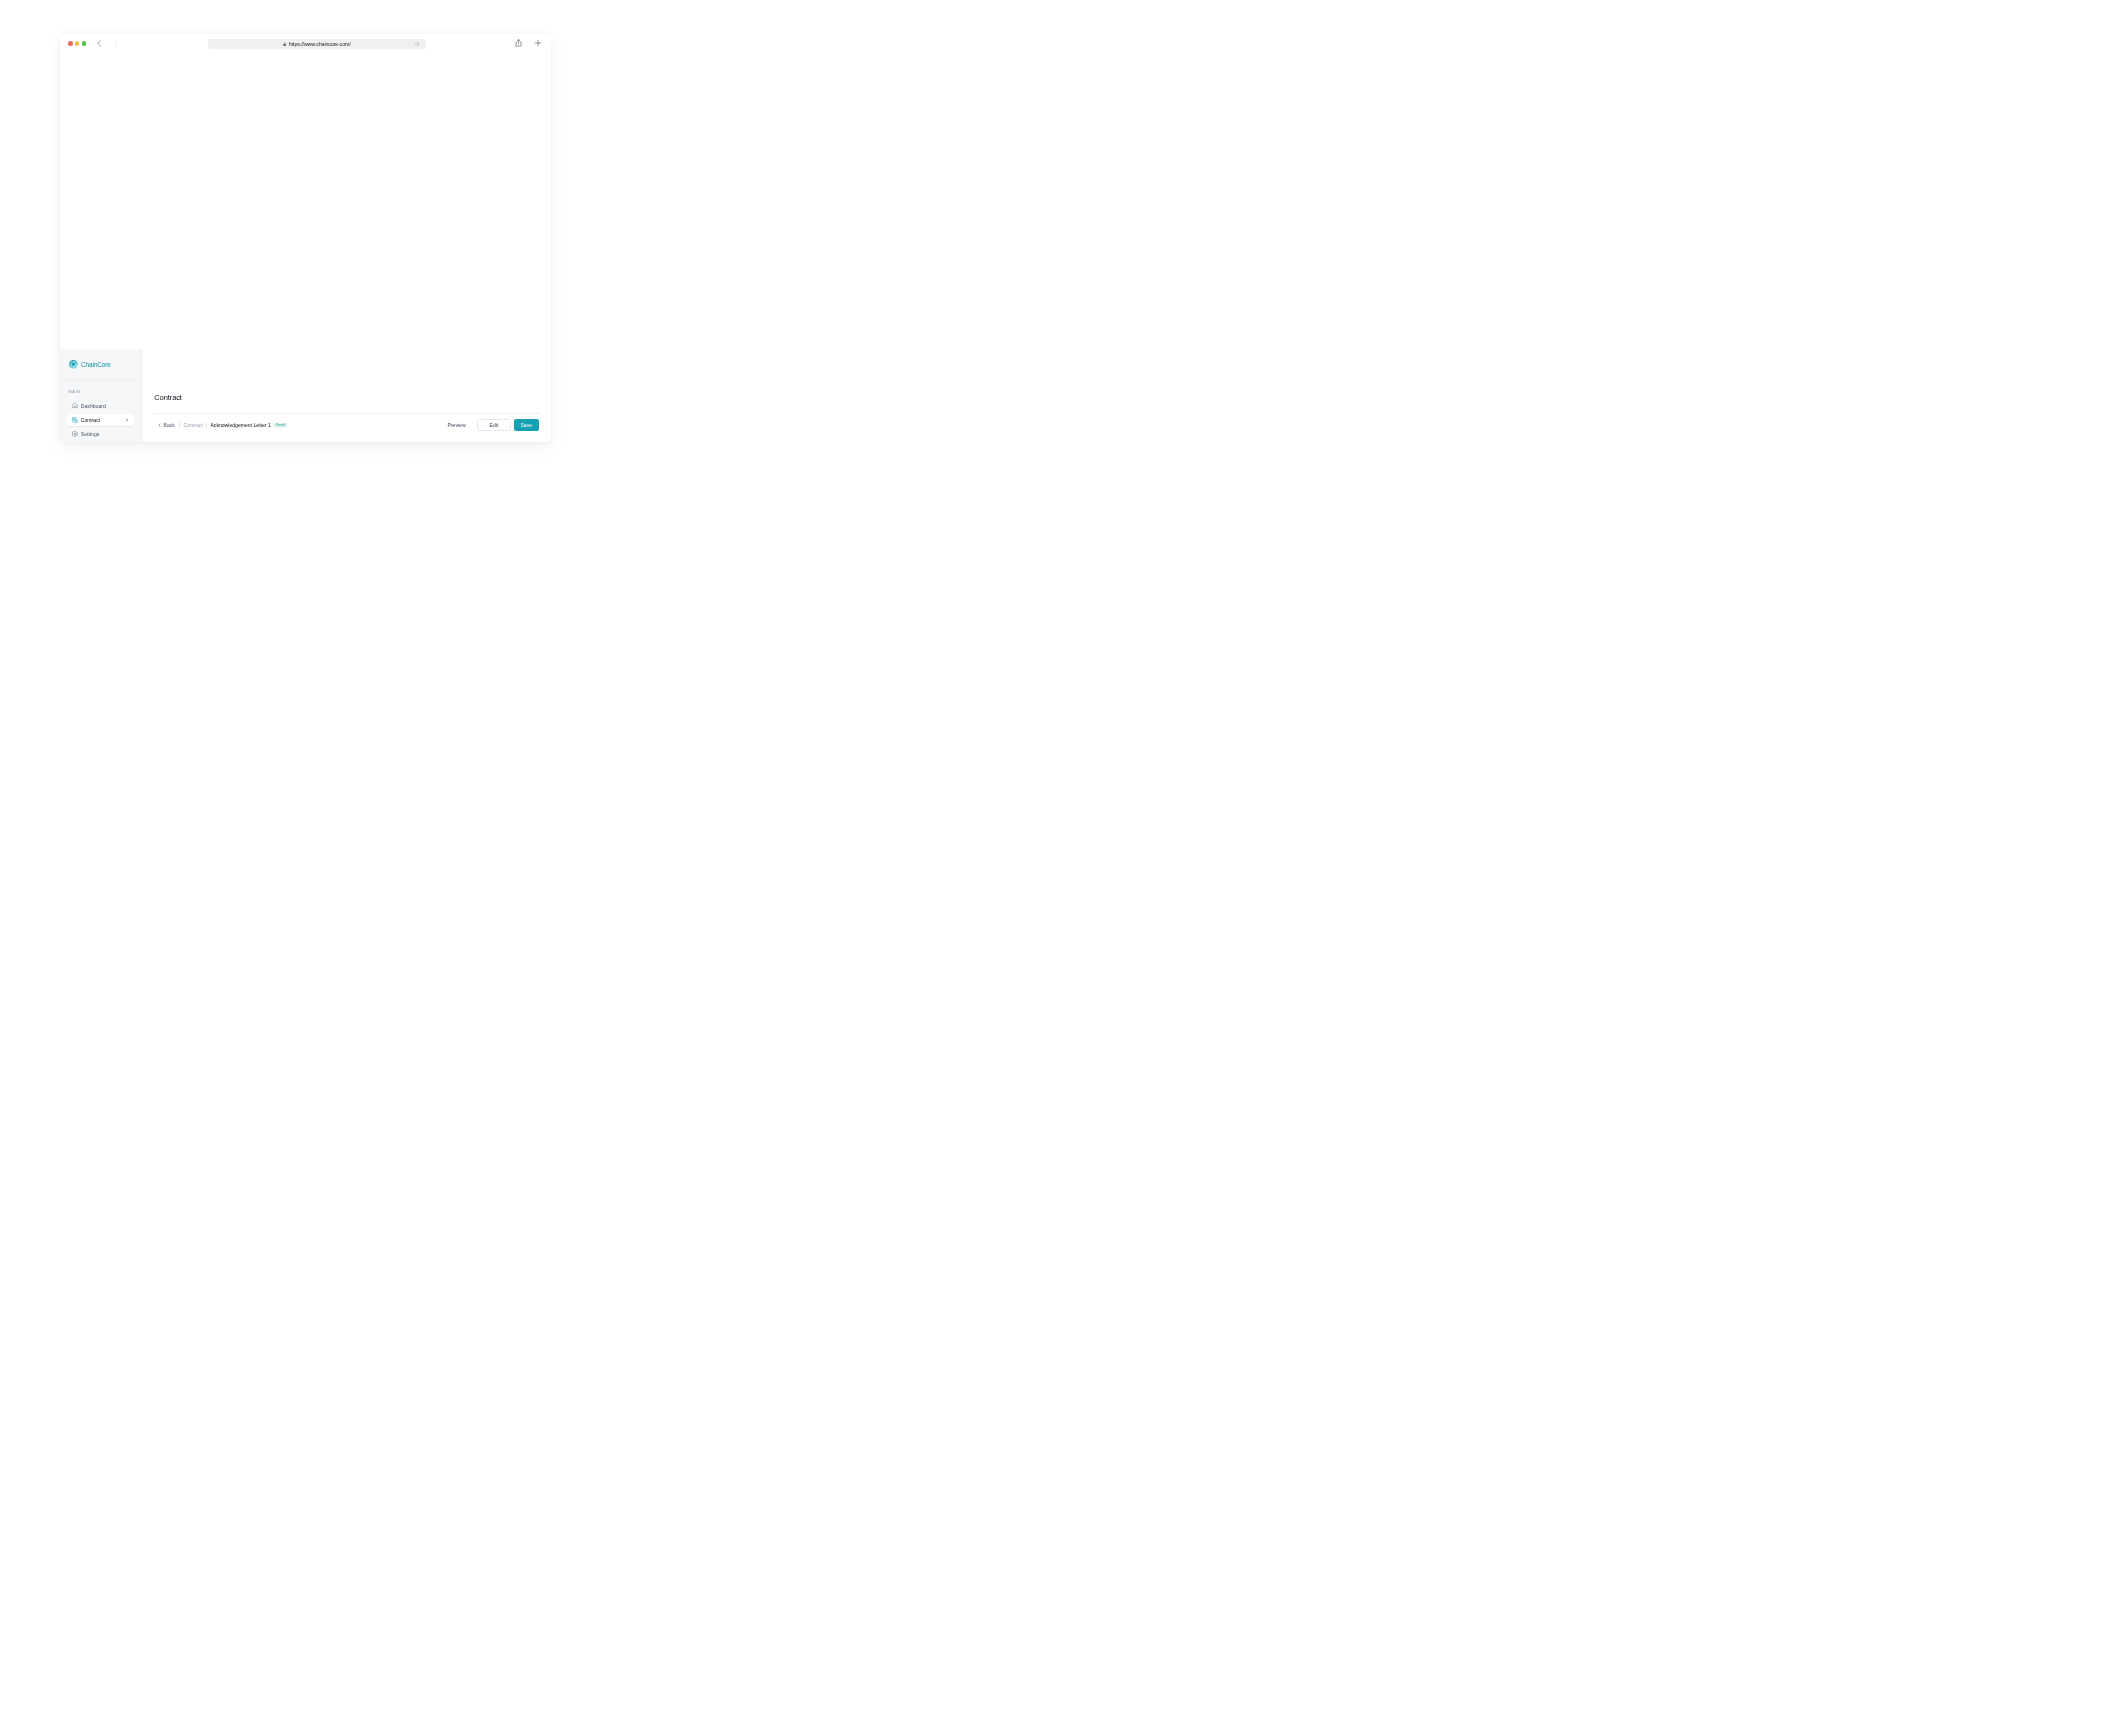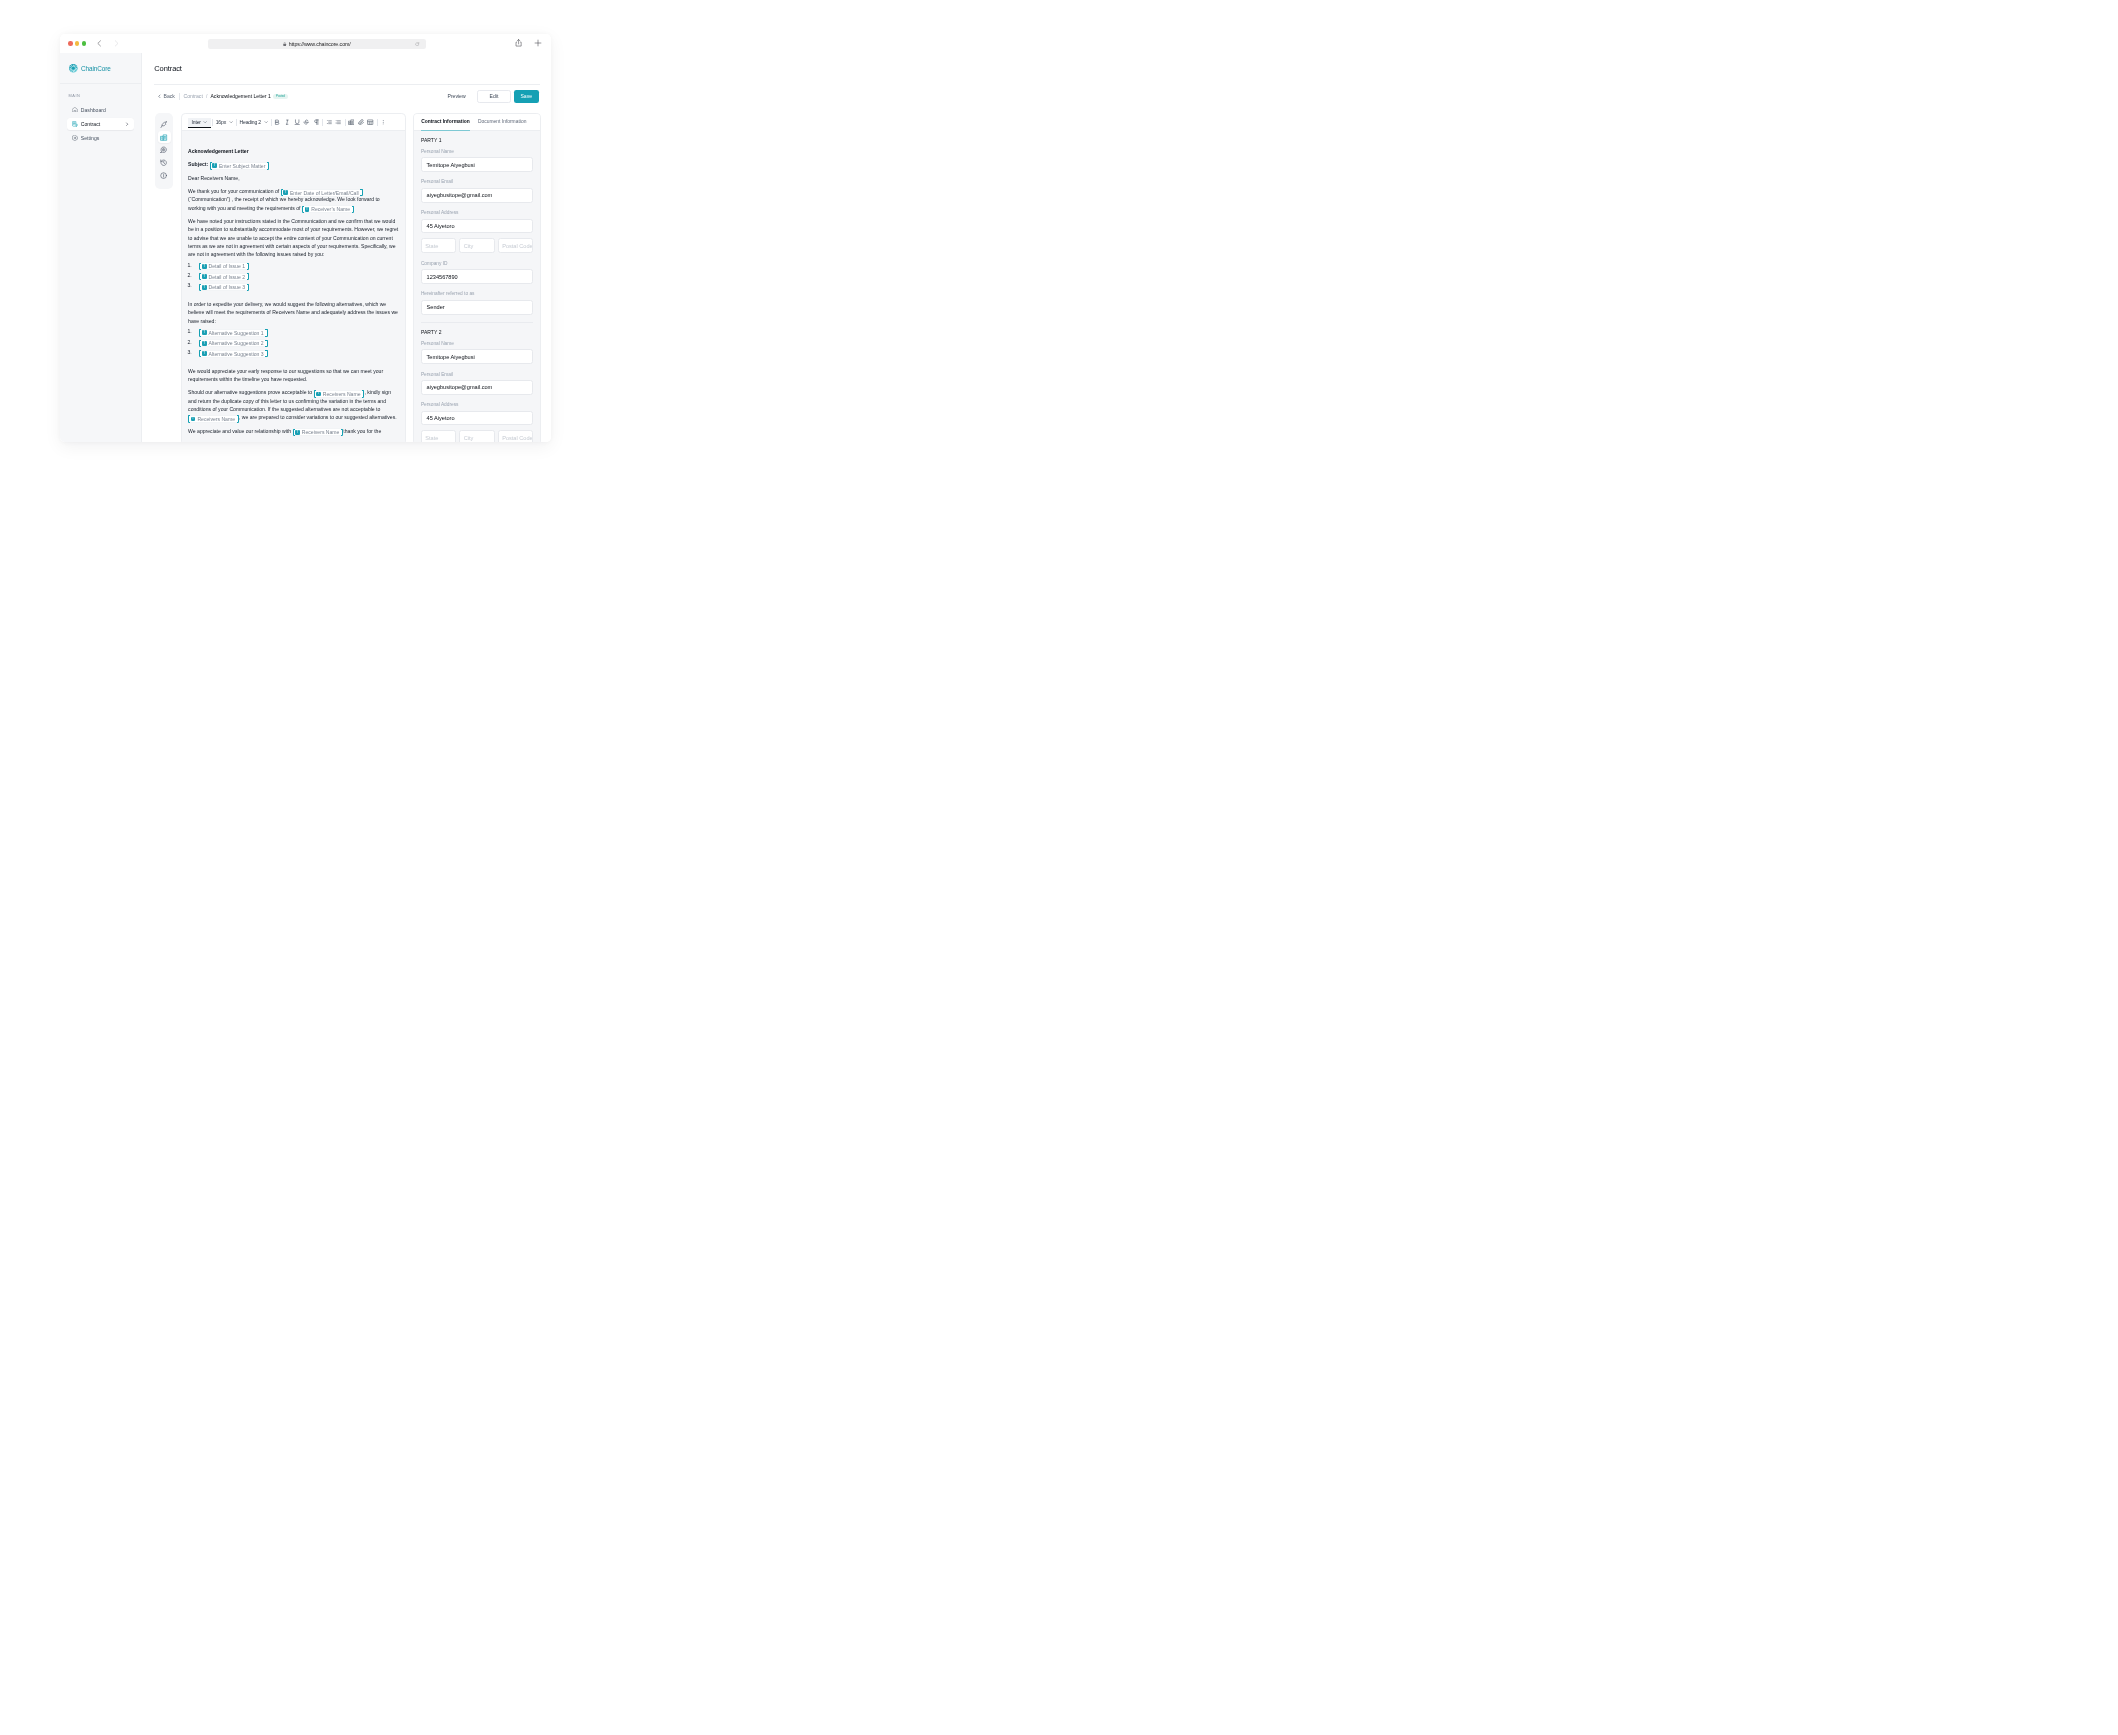--- a/index.html
+++ b/index.html
@@ -24,21 +24,21 @@
   .navbtn.fwd{left:53px;}
   .urlbar{position:absolute;left:148px;top:5.1px;width:218px;height:9.5px;
           background:#f0f0f1;border-radius:2.3px;display:flex;align-items:center;
           justify-content:center;gap:2.1px;}
   .urlbar .lock{width:3.4px;height:4.2px;flex:none;margin-top:-0.2px;}
   .urltext{font-size:5.3px;color:#1d1d1f;letter-spacing:-0.1px;}
   .reload{position:absolute;right:6.4px;top:2.5px;width:4.4px;height:4.4px;}
   .chrome-right{position:absolute;right:9px;top:4.9px;display:flex;gap:11.4px;align-items:center;}
 
   
-  .app{position:absolute;left:0;top:19px;right:0;bottom:0;display:flex;background:#fff;}
+  .app{position:absolute;left:0;top:19px;right:0;bottom:0;display:flex;background:#fff;align-items:flex-end;}
   .sidebar{width:82px;flex:none;background:#f6f7f9;border-right:0.4px solid #eceef1;
            display:flex;flex-direction:column;}
   .logo-row{height:31px;display:flex;align-items:center;gap:3.1px;padding-left:9.2px;
             border-bottom:0.4px solid #eceef1;}
   .logo-mark{width:8.7px;height:8.7px;flex:none;margin-top:0.8px;}
   .logo-text{font-size:6.4px;color:#1390a4;font-weight:400;letter-spacing:-0.1px;margin-top:0px;}
   .nav{padding:9.3px 6.6px 0 7.2px;}
   .nav-label{font-size:3.9px;color:#8b93a1;letter-spacing:0.5px;padding-left:1.4px;margin-bottom:5.1px;
              font-weight:400;}
   .nav-item{height:12.4px;display:flex;align-items:center;gap:3.2px;padding:0 4.8px;border-radius:3px;

